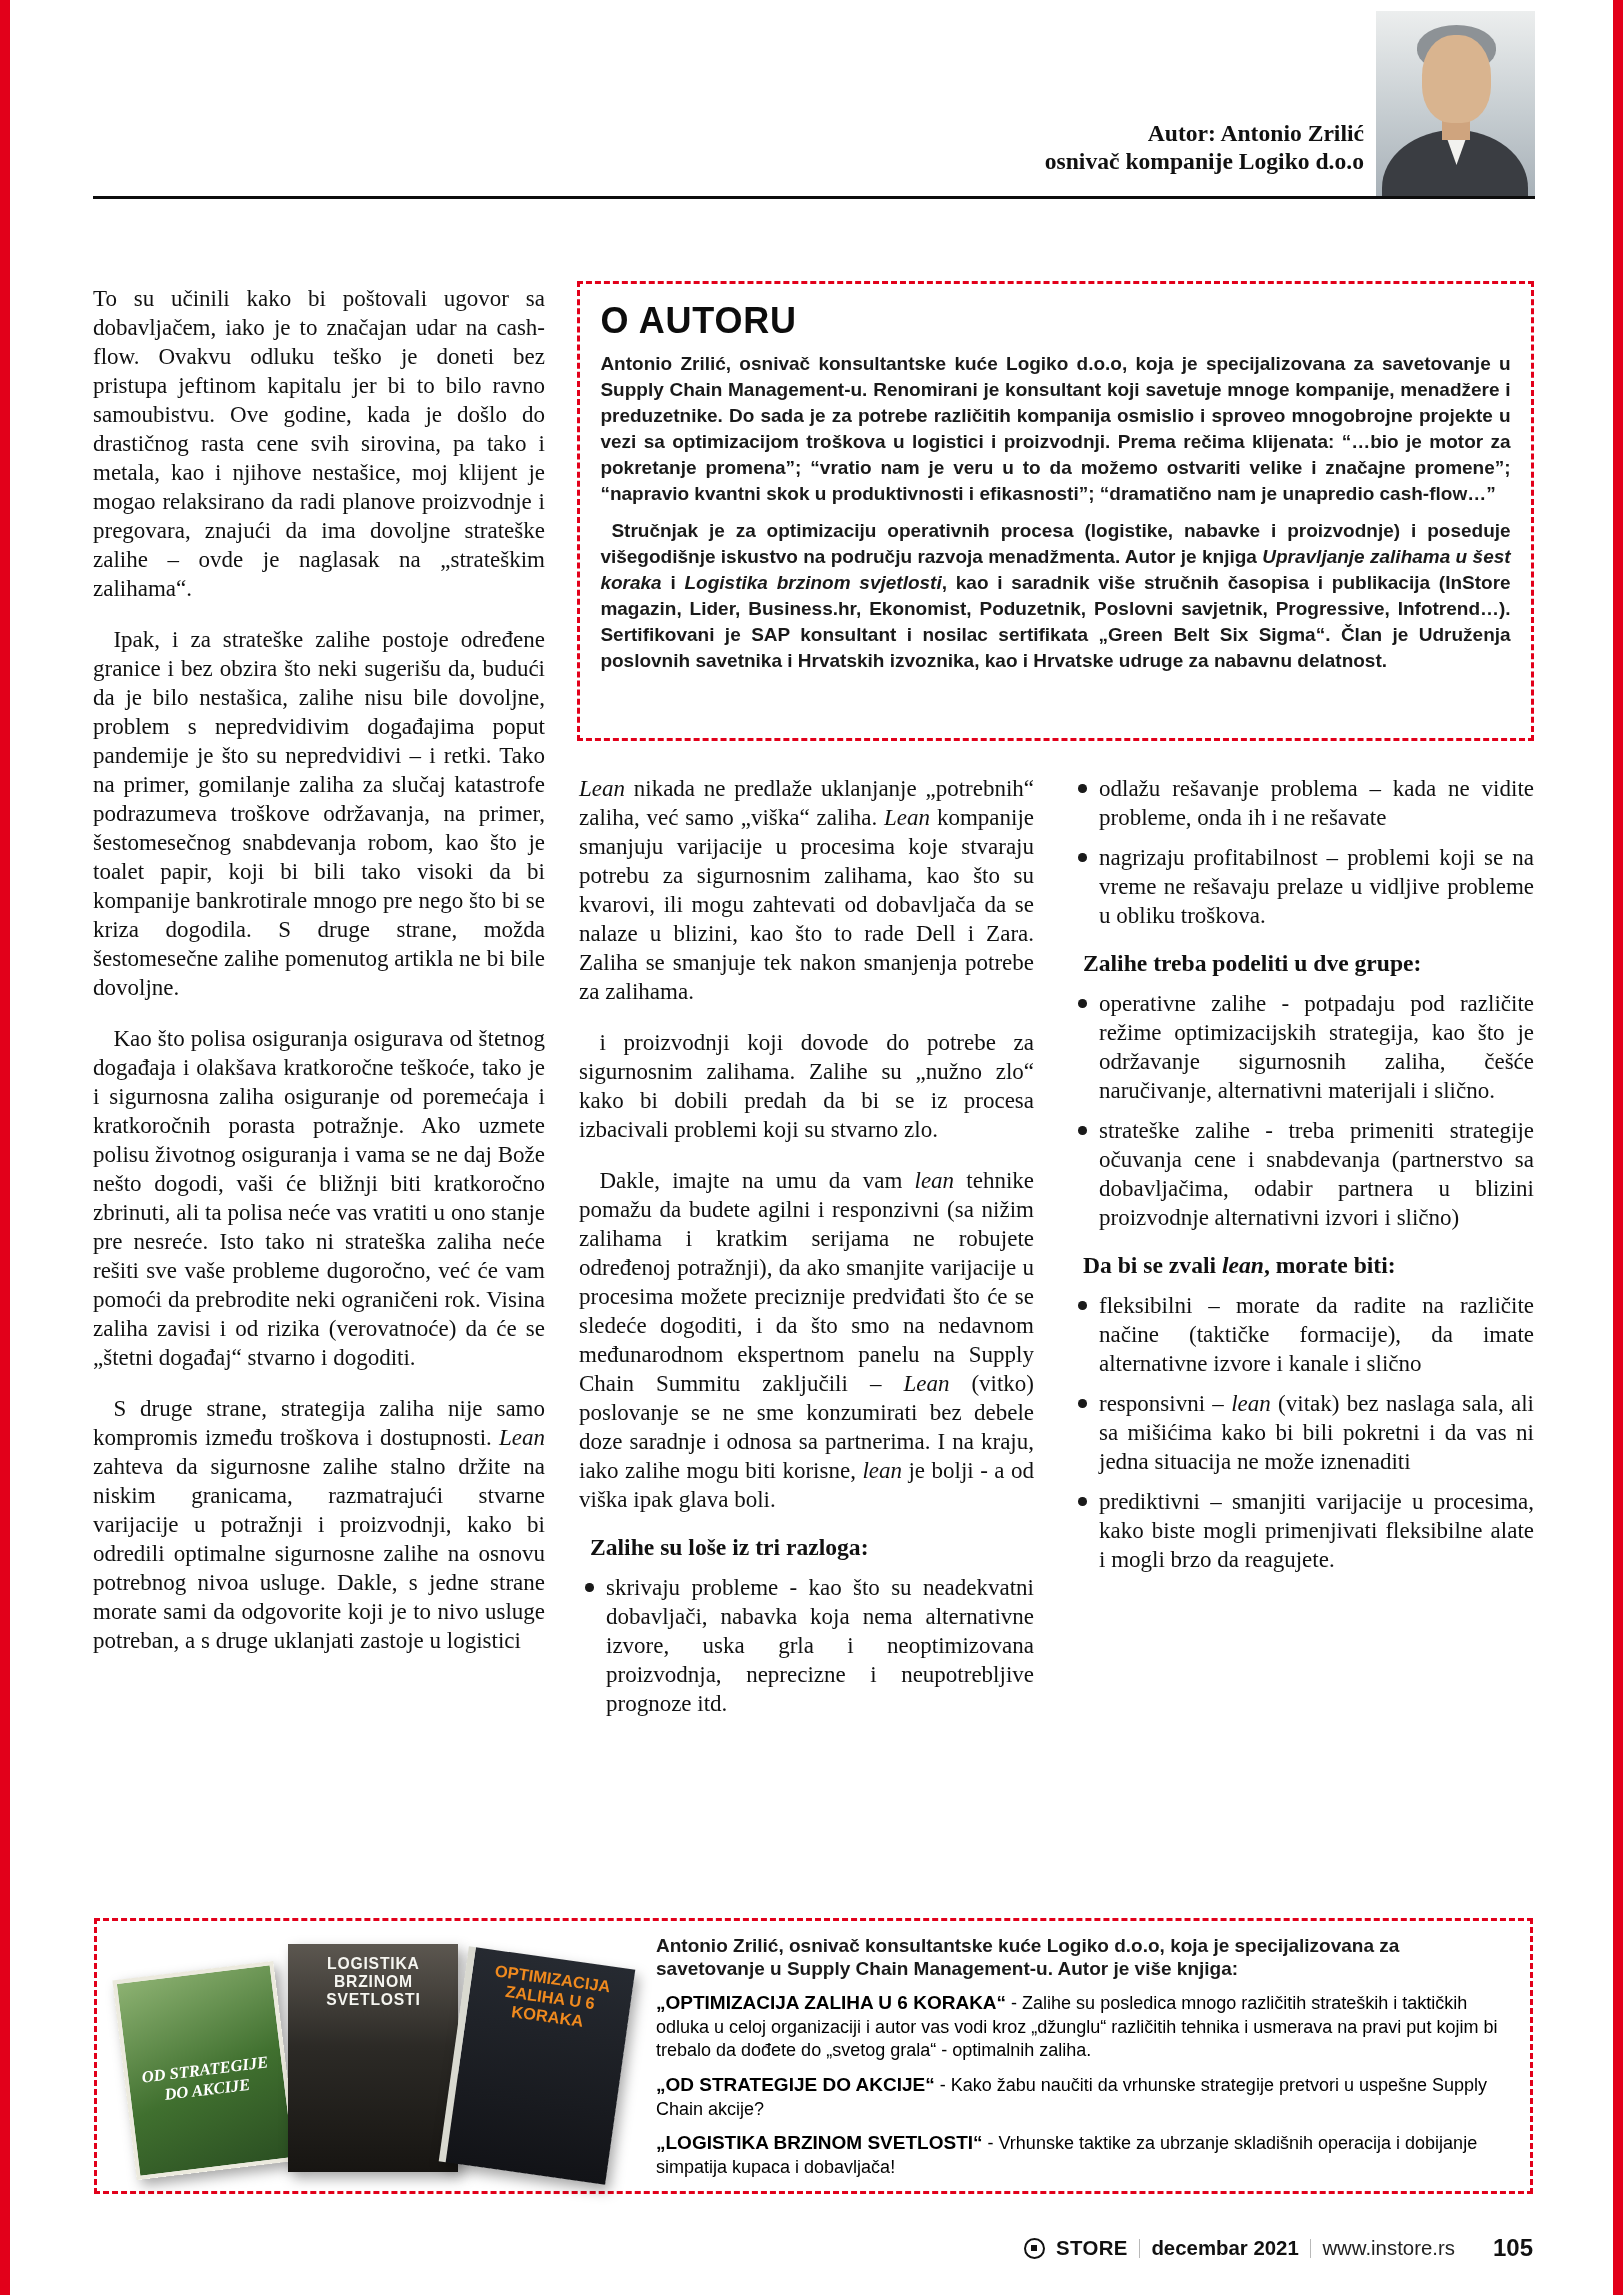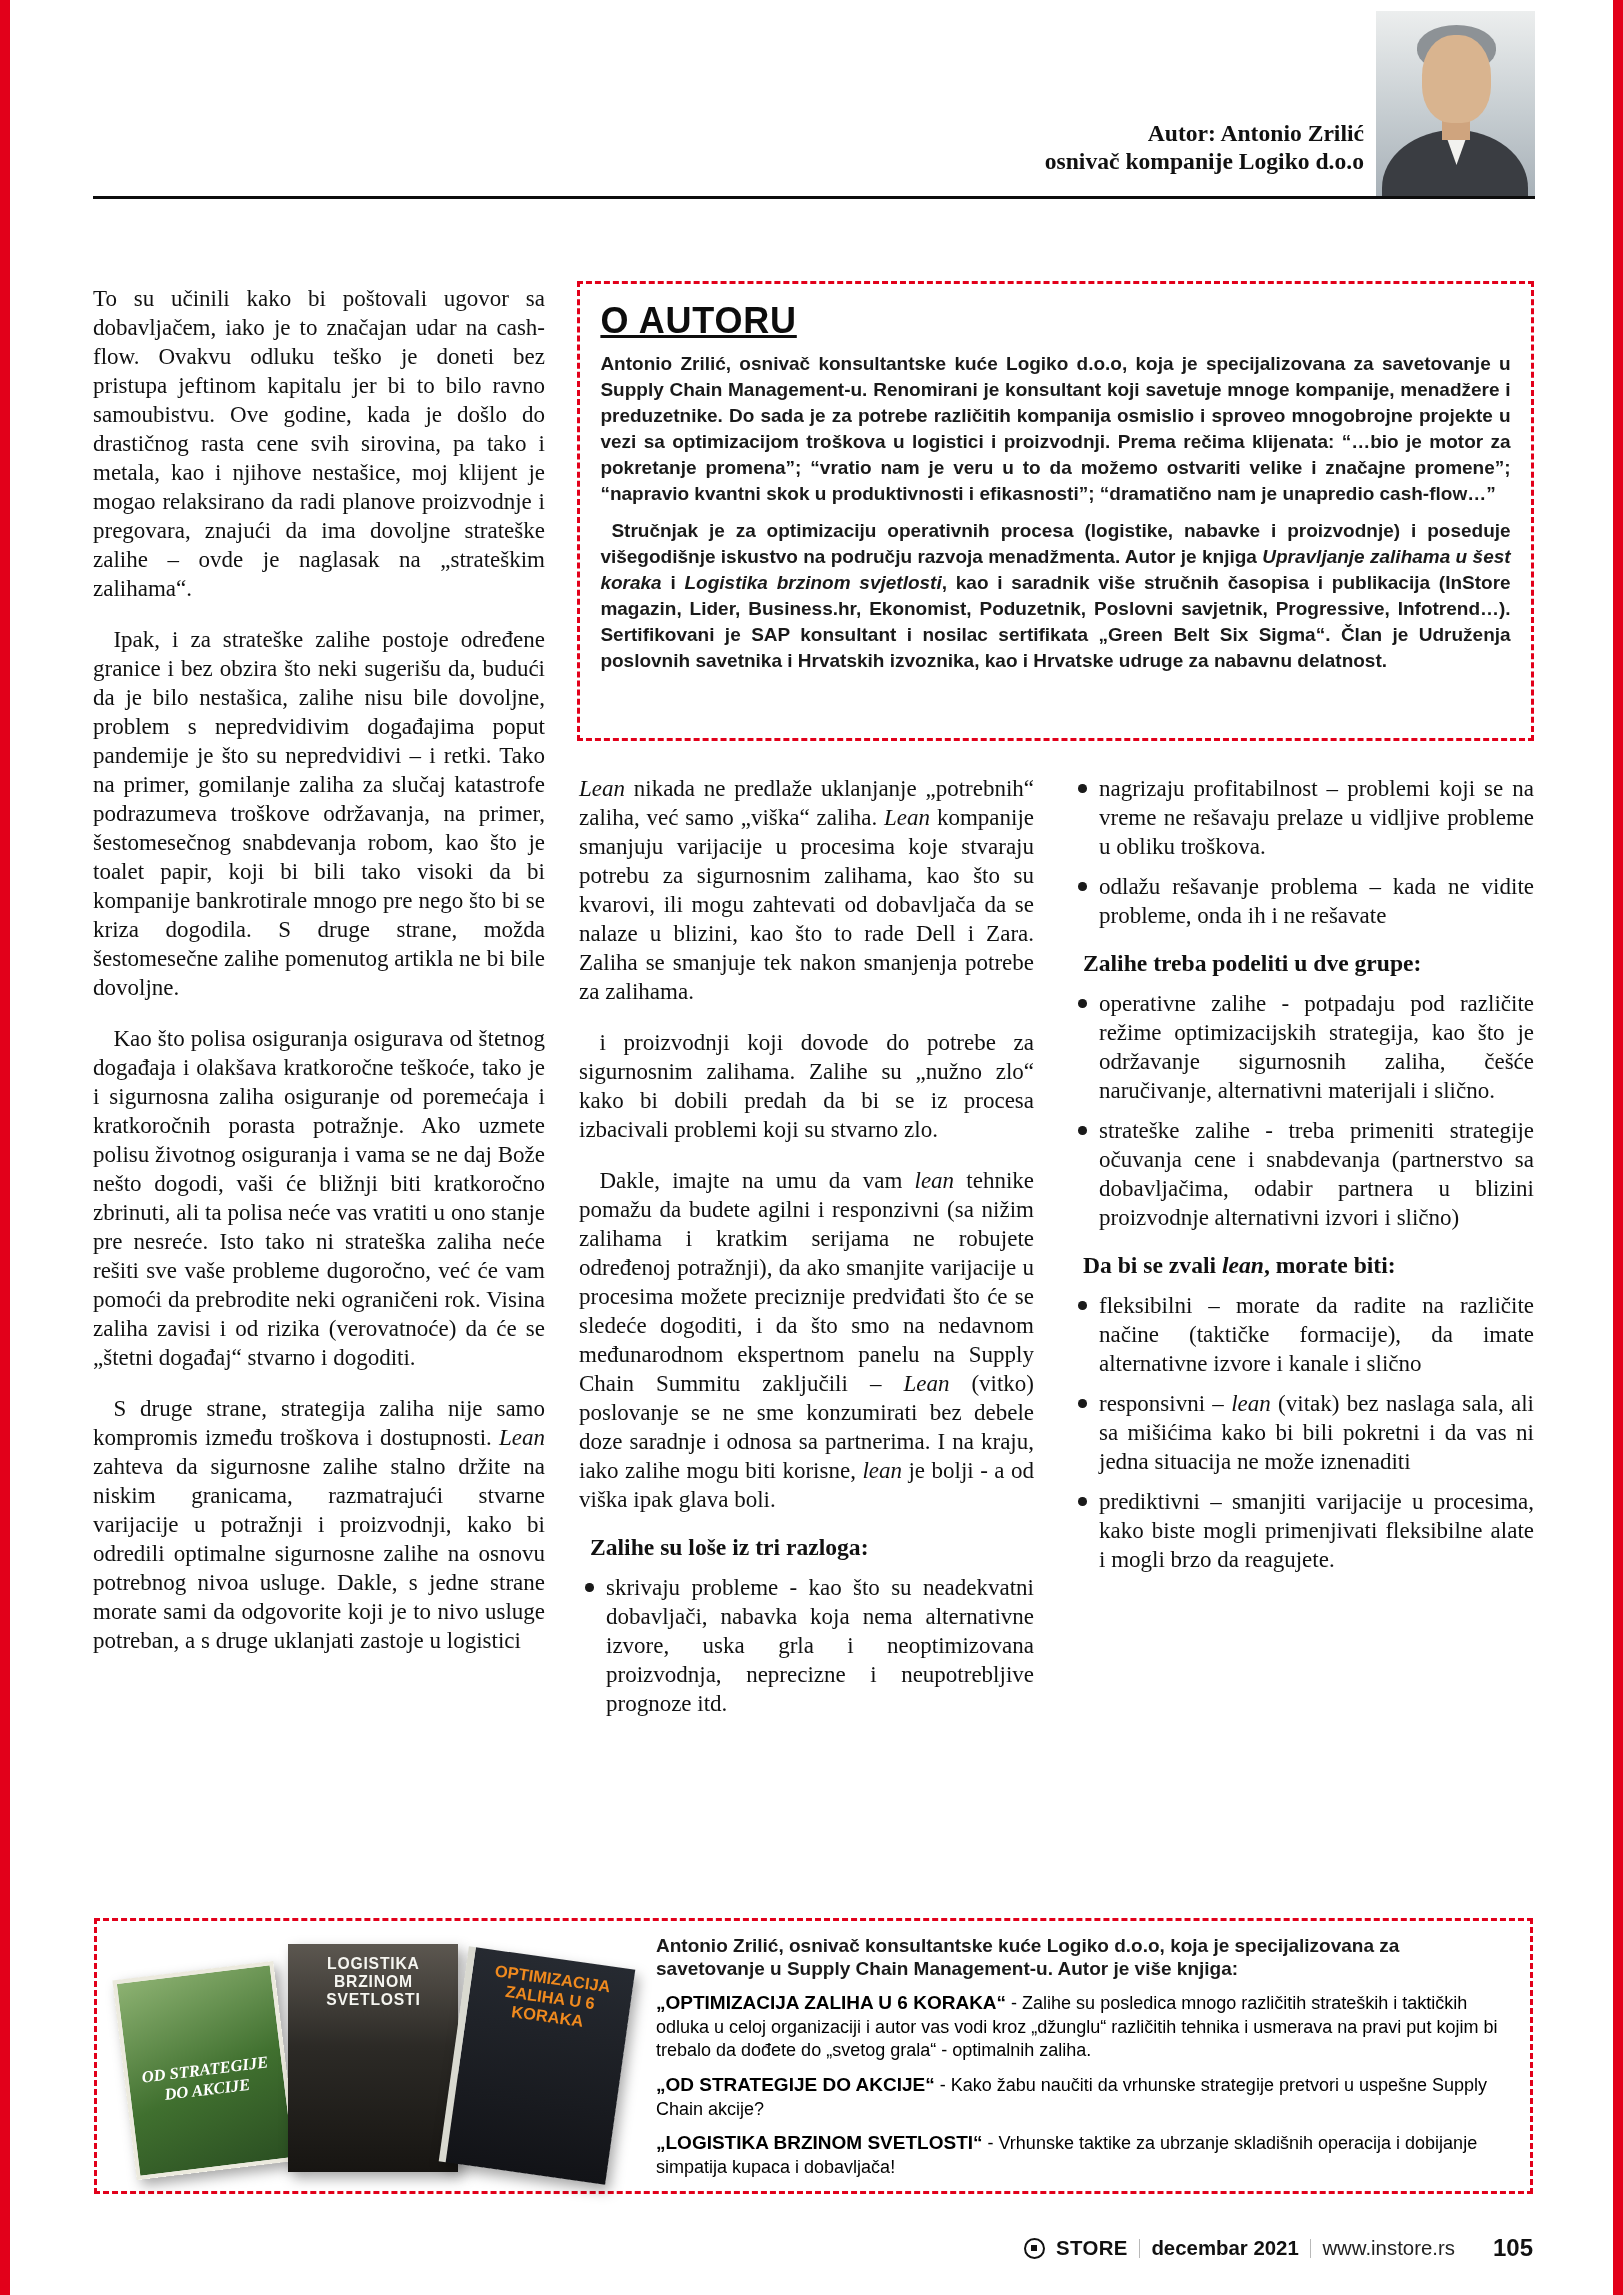--- a/index.html
+++ b/index.html
@@ -32,21 +32,21 @@
   .col h3 { font-size:23.6px; line-height:29px; font-weight:700; margin:19px 0 11px; text-indent:11px; }
   .col-right h3:first-child { margin-top:0; }
   .bullets { list-style:none; }
   .bullets li { position:relative; padding-left:27px; margin-bottom:11px; }
   .bullets li::before { content:""; position:absolute; left:6.3px; top:10.2px; width:8.6px; height:8.6px; border-radius:50%; background:#1a1a1a; }
 
   
   .about-box { position:absolute; left:577px; top:281px; width:957px; min-height:460px;
     border:3.1px dashed #e2001a; background:#fff; padding:12.6px 20.4px 14px;
     font-family:"Liberation Sans","DejaVu Sans",sans-serif; }
-  .about-box h2 { font-size:36px; font-weight:800; letter-spacing:0.8px; margin:3.1px 0 9.4px; color:#0d0d0d;text-decoration:underline; }
+  .about-box h2 { font-size:36px; font-weight:800; letter-spacing:0.8px; margin:3.1px 0 9.4px; color:#0d0d0d; }
   .about-box p { font-size:19px; line-height:26px; font-weight:700; text-align:justify; color:#1a1a1a; }
   .about-box p + p { margin-top:11px; text-indent:11px; }
 
   
   .books-box { position:absolute; left:94px; top:1918px; width:1439px; height:276px;
     border:3.1px dashed #e2001a; background:#fff; font-family:"Liberation Sans","DejaVu Sans",sans-serif; }
   .covers { position:absolute; left:20.4px; top:14px; width:534px; height:242px; }
   .cover { position:absolute; overflow:hidden; box-shadow:4.7px 6.3px 12.6px rgba(0,0,0,.35); text-align:center; }
   .cover .ctitle { font-weight:700; padding:11px 7.9px 0; }
   .cover-green { left:6.3px; top:35px; width:162px; height:201px; transform:rotate(-7deg);
@@ -112,22 +112,22 @@
     <p>i proizvodnji koji dovode do potrebe za sigurnosnim zalihama. Zalihe su „nužno zlo“ kako bi dobili predah da bi se iz procesa izbacivali problemi koji su stvarno zlo.</p>
     <p>Dakle, imajte na umu da vam <i>lean</i> tehnike pomažu da budete agilni i responzivni (sa nižim zalihama i kratkim serijama ne robujete određenoj potražnji), da ako smanjite varijacije u procesima možete preciznije predviđati što će se sledeće dogoditi, i da što smo na nedavnom međunarodnom ekspertnom panelu na Supply Chain Summitu zaključili – <i>Lean</i> (vitko) poslovanje se ne sme konzumirati bez debele doze saradnje i odnosa sa partnerima. I na kraju, iako zalihe mogu biti korisne, <i>lean</i> je bolji - a od viška ipak glava boli.</p>
     <h3>Zalihe su loše iz tri razloga:</h3>
     <ul class="bullets">
       <li>skrivaju probleme - kao što su neadekvatni dobavljači, nabavka koja nema alternativne izvore, uska grla i neoptimizovana proizvodnja, neprecizne i neupotrebljive prognoze itd.</li>
     </ul>
   </div>
 
   <div class="col col-right">
     <ul class="bullets">
+      <li>odlažu rešavanje problema – kada ne vidite probleme, onda ih i ne rešavate</li>
       <li>nagrizaju profitabilnost – problemi koji se na vreme ne rešavaju prelaze u vidljive probleme u obliku troškova.</li>
-      <li>odlažu rešavanje problema – kada ne vidite probleme, onda ih i ne rešavate</li>
     </ul>
     <h3>Zalihe treba podeliti u dve grupe:</h3>
     <ul class="bullets">
       <li>operativne zalihe - potpadaju pod različite režime optimizacijskih strategija, kao što je održavanje sigurnosnih zaliha, češće naručivanje, alternativni materijali i slično.</li>
       <li>strateške zalihe - treba primeniti strategije očuvanja cene i snabdevanja (partnerstvo sa dobavljačima, odabir partnera u blizini proizvodnje alternativni izvori i slično)</li>
     </ul>
     <h3>Da bi se zvali <i>lean</i>, morate biti:</h3>
     <ul class="bullets">
       <li>fleksibilni – morate da radite na različite načine (taktičke formacije), da imate alternativne izvore i kanale i slično</li>
       <li>responsivni – <i>lean</i> (vitak) bez naslaga sala, ali sa mišićima kako bi bili pokretni i da vas ni jedna situacija ne može iznenaditi</li>

